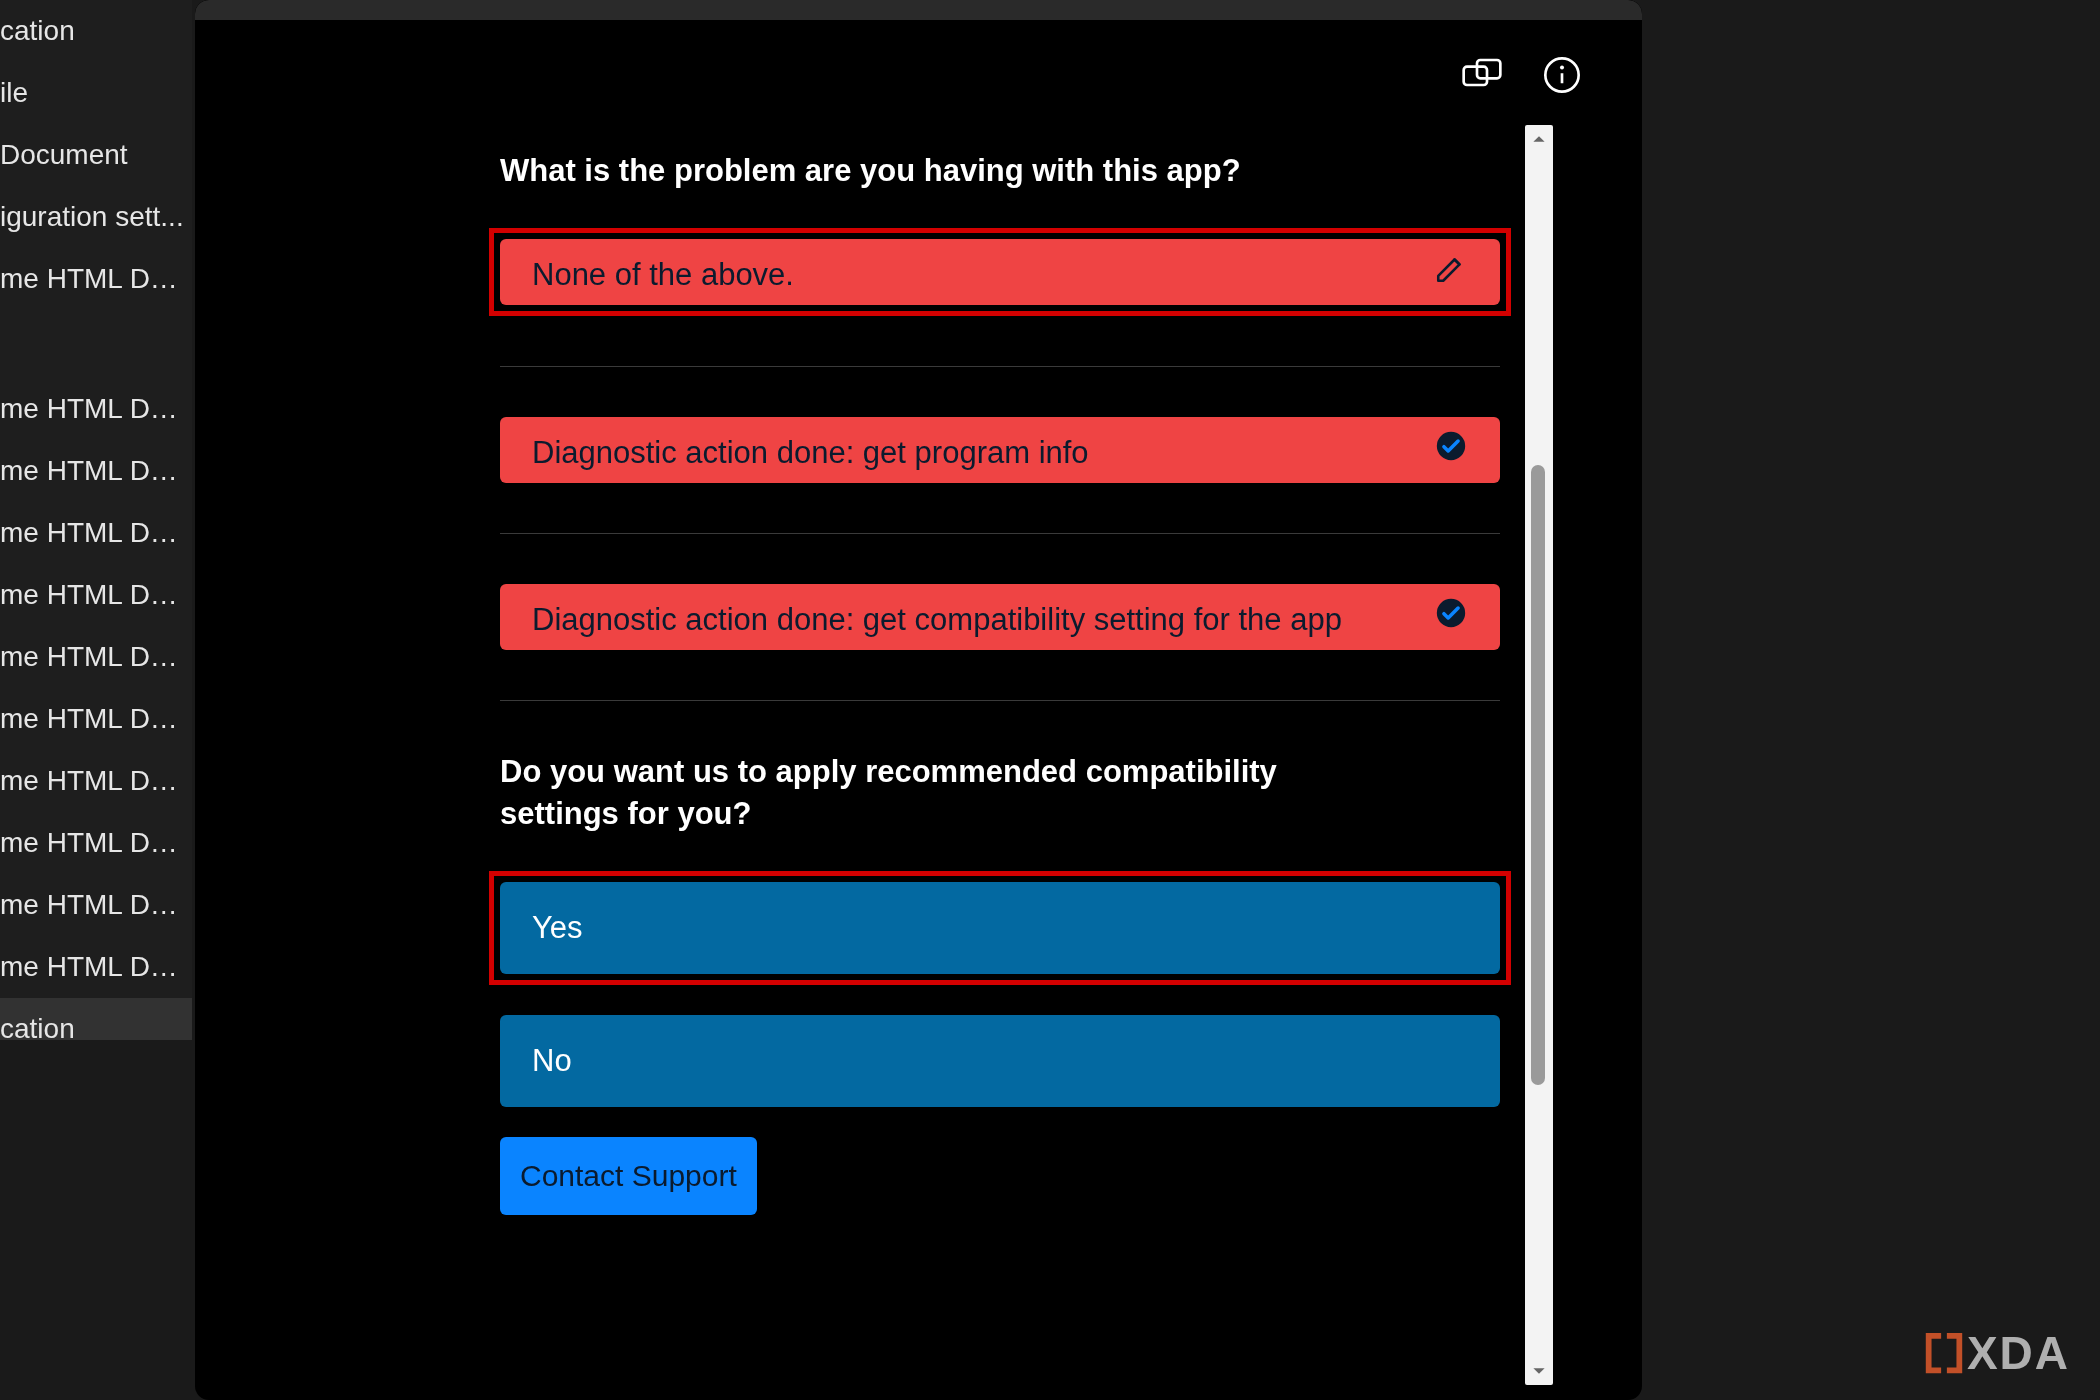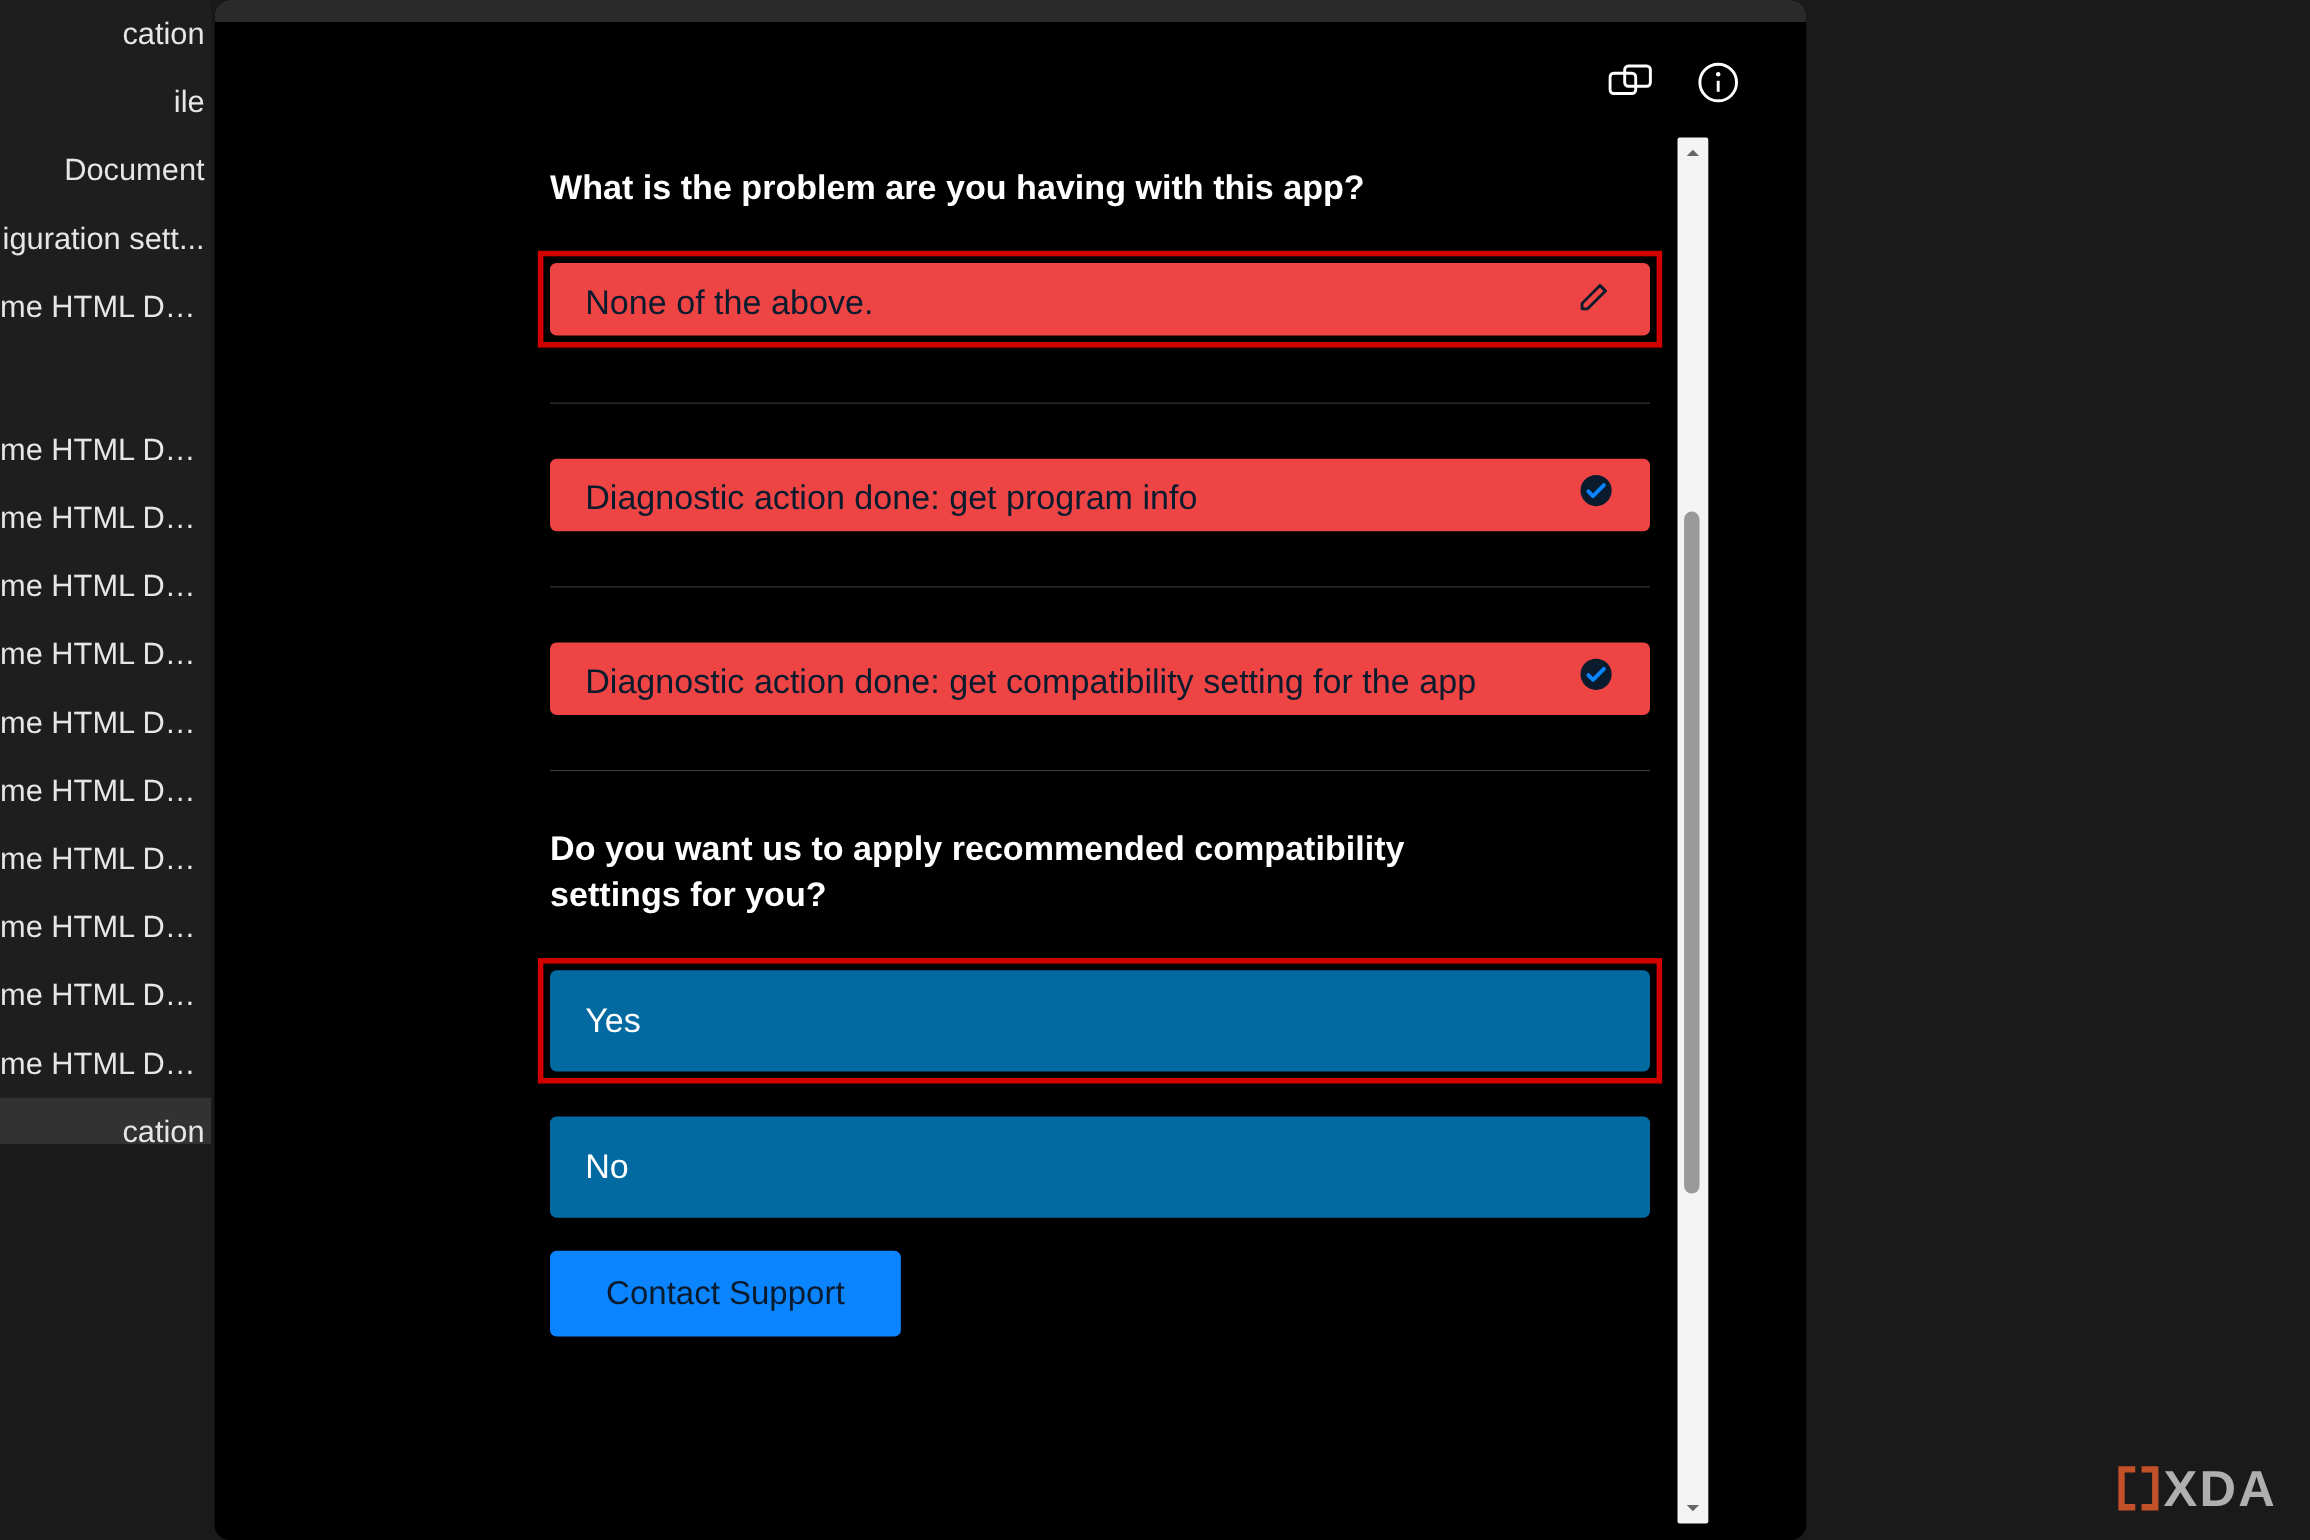--- a/index.html
+++ b/index.html
@@ -22,21 +22,20 @@
   .sidebar {
     position: absolute;
     left: 0;
     top: 0;
     width: 192px;
     height: 1040px;
     background: #1e1e1e;
     overflow: hidden;
     font-size: 28px;
     color: #e6e6e6;
-    text-align: right;
   }
   .side-item {
     padding: 15px 6px 15px 0;
     white-space: nowrap;
     overflow: hidden;
     text-overflow: ellipsis;
   }
   .side-gap { height: 68px; }
   .side-item.sel { background: #323232; }
 
@@ -112,21 +111,21 @@
     margin-left: -11px;
     margin-right: -11px;
   }
   .highlight-inner { 
   }
   .cs-btn {
     display: inline-block;
     background: #0a84ff;
     color: #0b1b2e;
     font-size: 30px;
-    padding: 22px 51px;
+    padding: 22px 20px;
     border-radius: 6px;
     margin-top: 30px;
     cursor: pointer;
   }
   .gap { height: 30px; }
 
   
   .scrollbar {
     position: absolute;
     left: 1525px;

